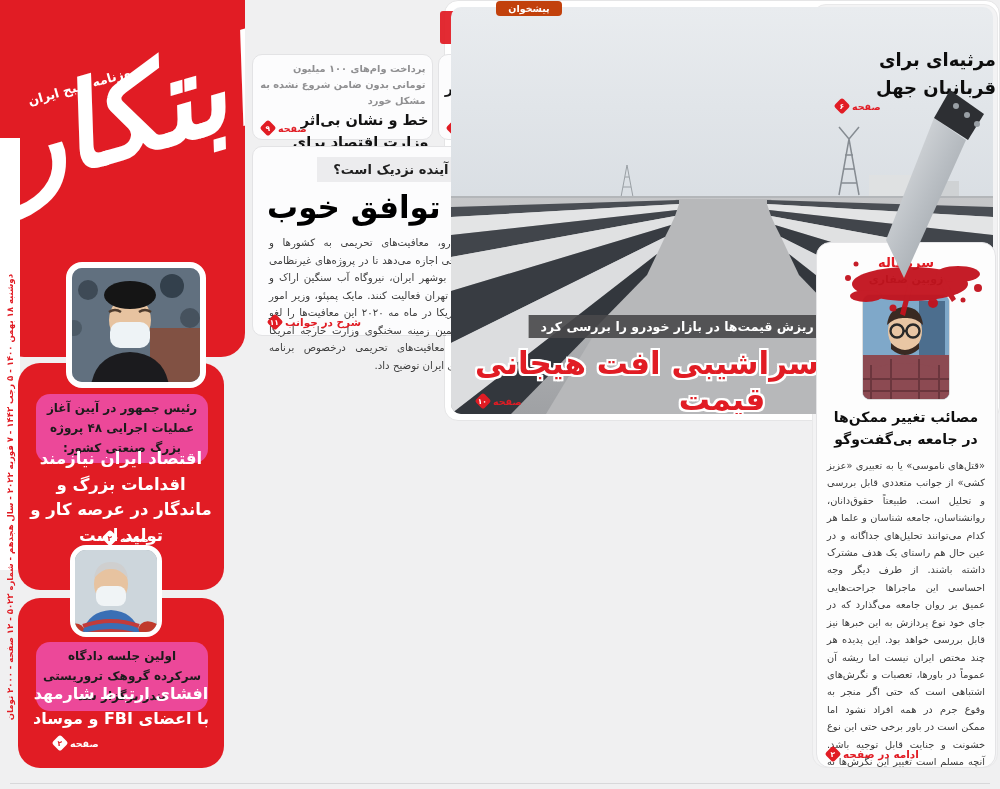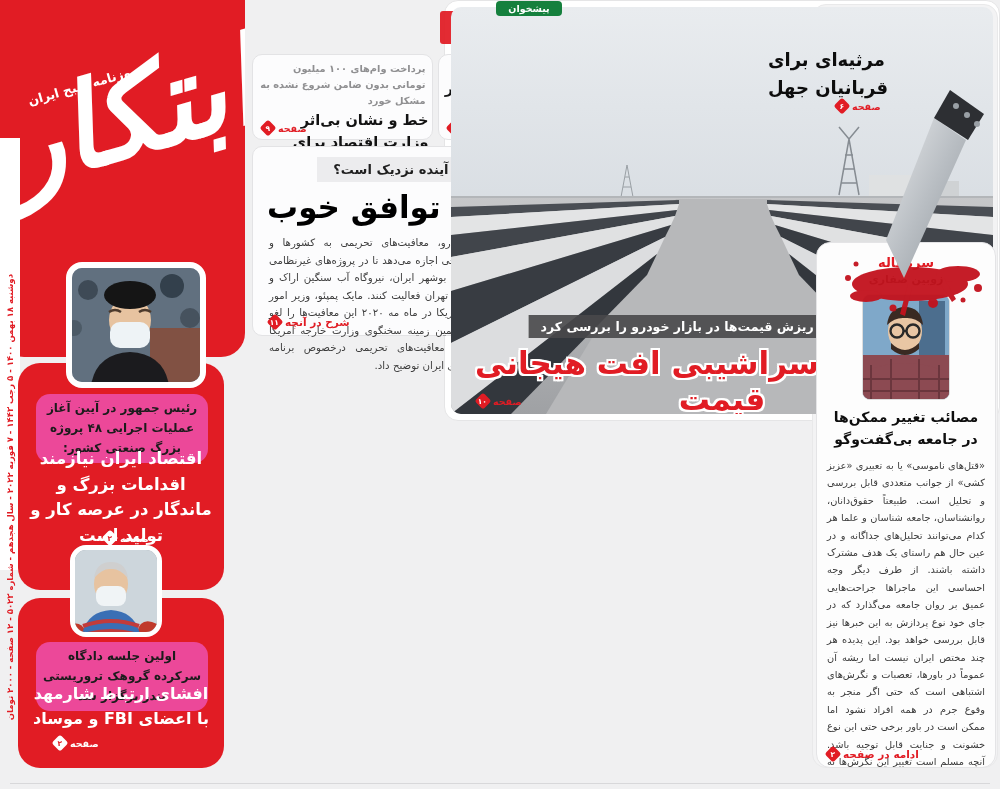--- a/index.html
+++ b/index.html
@@ -45,21 +45,21 @@
                font-size:16.5px; text-align:center; line-height:1.55; z-index:7; }
   #headline1 { top:446px; }
   #headline2 { top:682px; font-size:16px; }
   #lbadge1 { position:absolute; left:104px; top:532px; z-index:7; }
   #lbadge2 { position:absolute; left:54px; top:737px; z-index:7; }
 
   
   .stamp { position:absolute; left:440px; top:11px; width:122px; height:33px; background:#e11c24;
            color:#fff; font-weight:900; font-size:19px; text-align:center; line-height:33px;
            border-radius:3px; opacity:.93; overflow:hidden; }
-  .pishkhan { position:absolute; left:496px; top:1px; width:66px; height:15px; background:#15803d;
+  .pishkhan { position:absolute; left:496px; top:1px; width:66px; height:15px; background:#c2410c;
               color:#fff; font-size:9.5px; font-weight:bold; text-align:center; line-height:15px;
               border-radius:4px; z-index:2; }
 
   
   .tcard { height:86px; top:54px; text-align:right; }
   #tcardA { left:252px; width:181px; }
   #tcardB { left:438px; width:181px; }
   #tcardC { left:624px; width:184px; }
   .tc-kicker { color:#8f8f91; font-size:9.8px; font-weight:bold; line-height:1.65; margin:6px auto 0; width:166px; }
   #tcardC .tc-kicker { width:118px; }
@@ -92,21 +92,21 @@
                                 -2px -2px 0 #fff,2px 2px 0 #fff,-2px 2px 0 #fff,2px -2px 0 #fff; }
   #photo-pagebadge { position:absolute; left:26px; top:388px; }
 
   
   .rs-bg { position:absolute; left:812px; top:4px; width:186px; height:764px; background:#f3f3f4;
            border:1px solid #e9e9ea; border-radius:14px; }
   .rs-kicker { position:absolute; left:815px; top:8px; width:181px; text-align:center;
                color:#8c8c8e; font-size:10.2px; font-weight:bold; line-height:1.7; z-index:2; }
   .rs-watermark { position:absolute; left:818px; top:30px; width:176px; text-align:center;
                   font-size:64px; font-weight:900; color:#dedee1; z-index:0; line-height:1; }
-  .rs-headline { position:absolute; left:768px; top:46px; width:181px; text-align:left;
+  .rs-headline { position:absolute; left:815px; top:46px; width:181px; text-align:right;
                  color:#0d0d0d; font-size:18px; font-weight:900; line-height:1.55; z-index:2; }
   #rs-badge { position:absolute; left:836px; top:100px; z-index:3; }
   #knife { position:absolute; left:838px; top:88px; z-index:2; }
   .rs-card { position:absolute; left:816px; top:242px; width:180px; height:526px; background:#fdfdfd;
              border:1px solid #e4e4e6; border-radius:14px; overflow:hidden; text-align:center; z-index:1; }
   .ed-label { color:#e11c24; font-weight:900; font-size:13px; margin-top:12px; }
   .ed-author { color:#2e2e2e; font-weight:bold; font-size:11px; margin-top:3px; }
   .ed-photo { width:88px; height:106px; margin:8px auto 6px; border-radius:8px; overflow:hidden;
               border:1px solid #ddd; background:#7fa8c9; }
   .ed-title { color:#0e0e0e; font-weight:900; font-size:14px; line-height:1.6; margin:2px auto 0; width:150px; }
@@ -299,21 +299,21 @@
   <div class="card" id="main-card">
     <div class="main-kicker-wrap">
       <span class="main-kicker">تمدید معافیت تحریم مقدمه احیای برجام در آینده نزدیک است؟</span>
     </div>
     <div class="main-headline">دور و نزدیک رسیدن به توافق خوب</div>
     <div class="main-body">
       <p>آسوشیتدپرس روز جمعه گزارش داد، آمریکا در میانه مذاکرات وین، برخی تحریم‌ها درباره برنامه هسته‌ای ایران را برای تسهیل گفتگوها رفع کرده است. بر اساس این گزارش، آنتونی بلینکن وزیر امور خارجه چندین معافیت از تحریم‌ها را در ارتباط با فعالیت‌های هسته‌ای غیرنظامی ایران امضا کرد. این اقدام دولت بایدن، تصمیم دونالد ترامپ رئیس جمهوری سابق آمریکا برای لغو آن‌ها را تغییر داد.</p>
       <p>به گزارش فرارو، معافیت‌های تحریمی به کشورها و شرکت‌های خارجی اجازه می‌دهد تا در پروژه‌های غیرنظامی نیروگاه هسته‌ای بوشهر ایران، نیروگاه آب سنگین اراک و راکتور تحقیقاتی تهران فعالیت کنند. مایک پمپئو، وزیر امور خارجه سابق آمریکا در ماه مه ۲۰۲۰ این معافیت‌ها را لغو کرده بود. در همین زمینه سخنگوی وزارت خارجه آمریکا درباره موضوع معافیت‌های تحریمی درخصوص برنامه صلح‌آمیز هسته‌ای ایران توضیح داد.</p>
     </div>
     <span class="more-line" id="main-more">
-      <span>شرح در آنچه</span>
+      <span>شرح در جوانب</span>
       <span class="pb">
           <span class="dm">
             <i>۱۱</i>
           </span>
         </span>
     </span>
   </div>
 
   <div id="photo-card">
     <div class="bigphoto">

